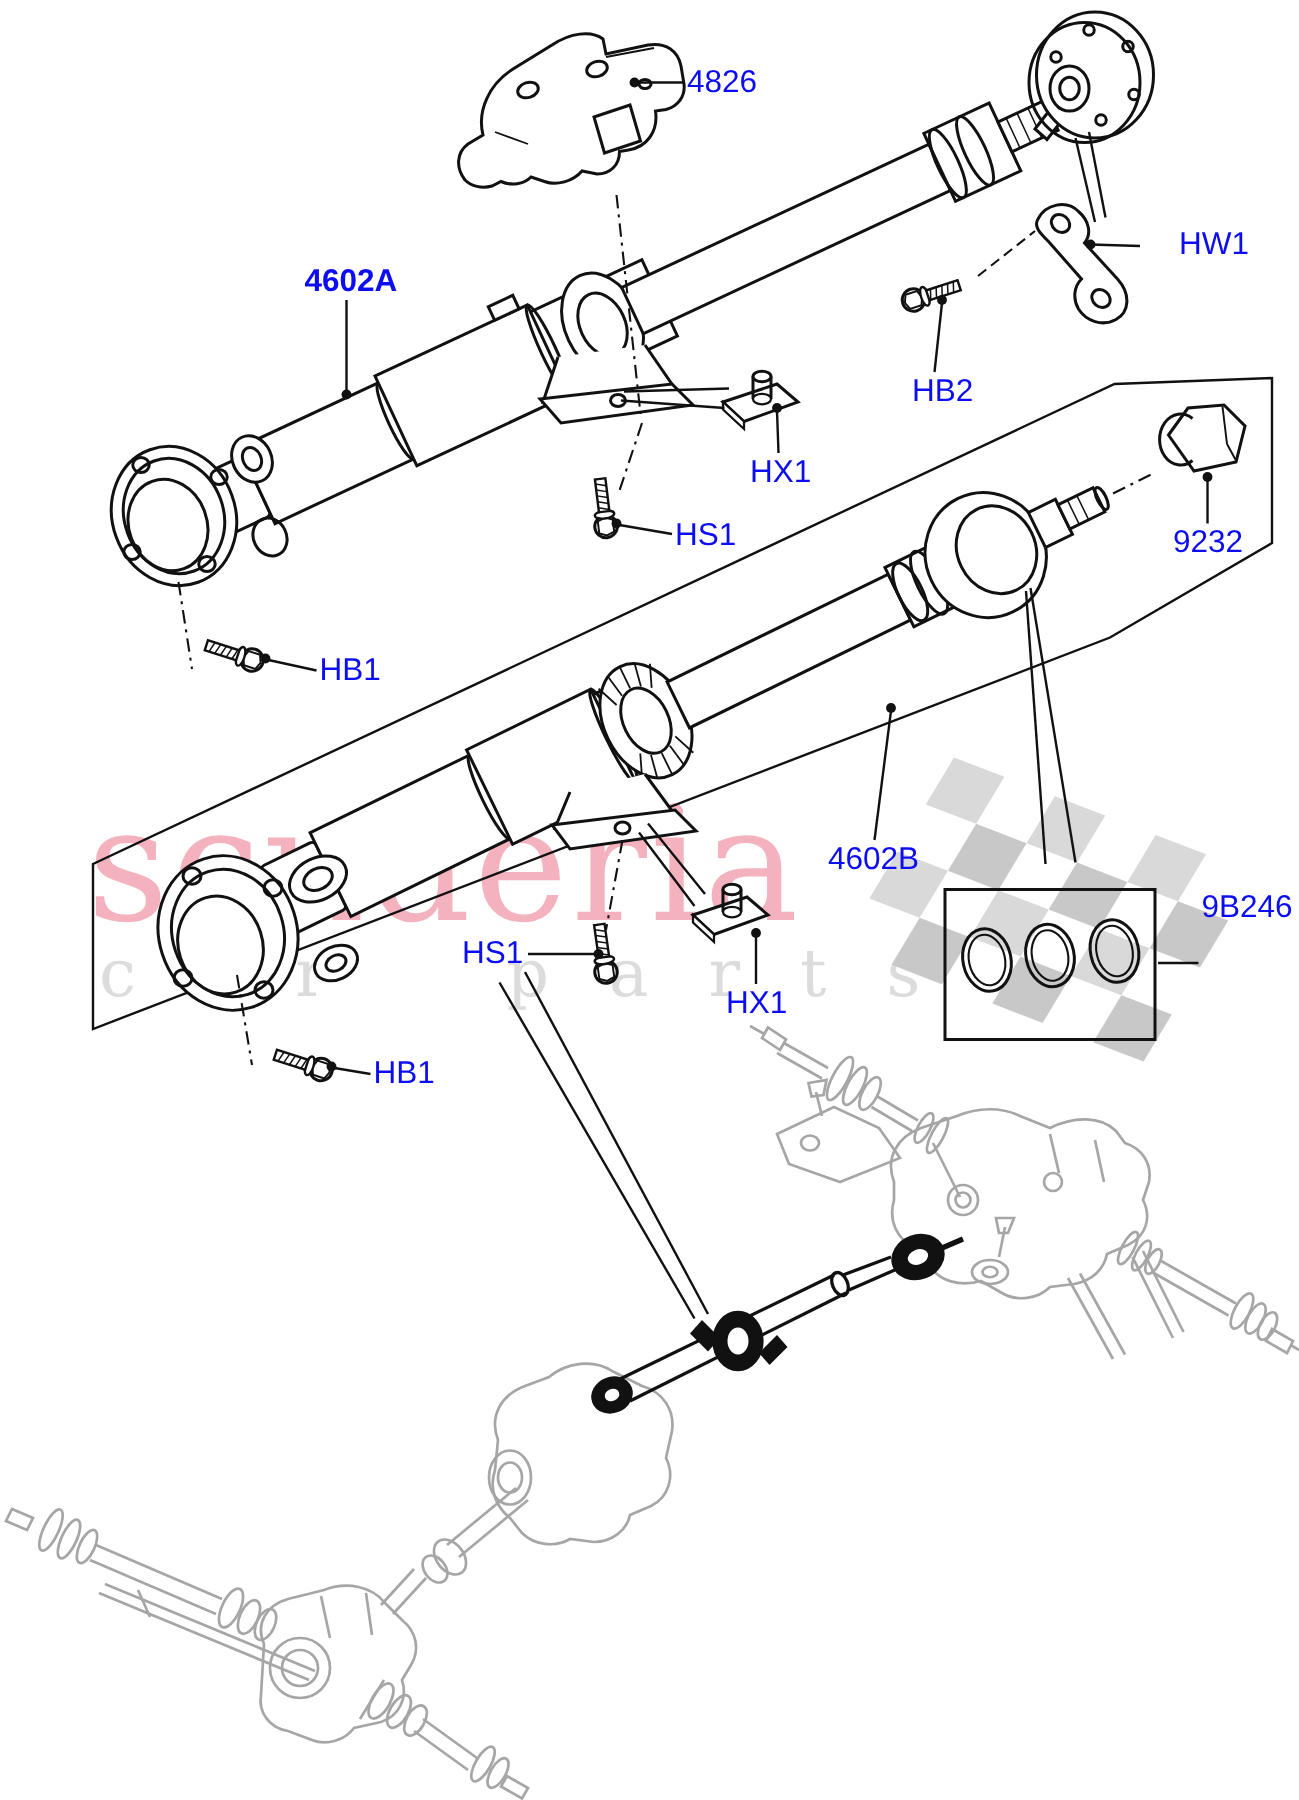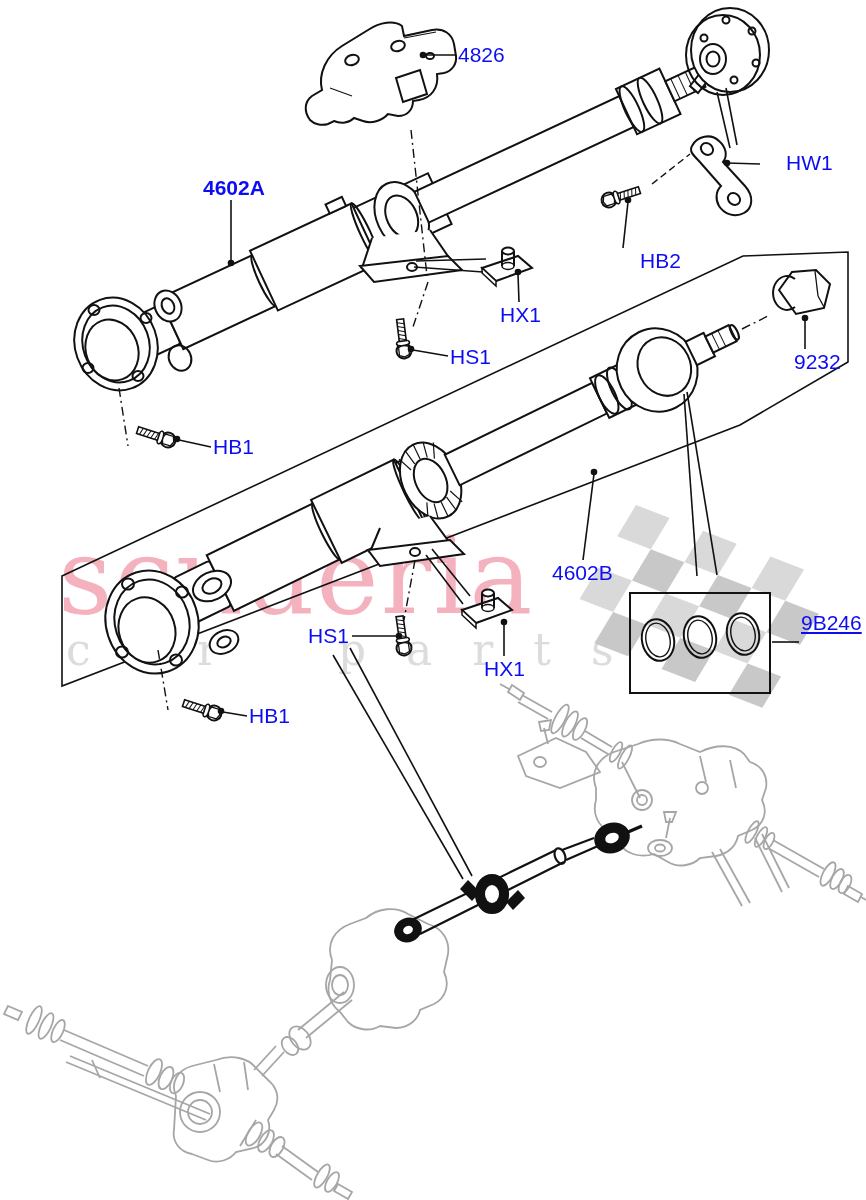--- a/index.html
+++ b/index.html
@@ -388,24 +388,24 @@
         <circle cx="805" cy="318" r="3.3"></circle>
       <circle cx="594" cy="472" r="3.3"></circle>
         <circle cx="399" cy="636" r="3.3"></circle>
       <circle cx="504" cy="622" r="3.3"></circle>
         <circle cx="221" cy="711" r="3.3"></circle>
     </g>
   </svg>
 
   <div class="callout" style="left:458px;top:44px;">4826</div>
   <div class="callout" style="left:786px;top:152px;">HW1</div>
-  <div class="callout" style="left:640px;top:250px;">HB2</div>
+  <div class="callout" style="left:608px;top:250px;">HB2</div>
   <div class="callout" style="left:203px;top:177px;font-weight:bold;">4602A</div>
   <div class="callout" style="left:500px;top:304px;">HX1</div>
   <div class="callout" style="left:450px;top:346px;">HS1</div>
   <div class="callout" style="left:213px;top:436px;">HB1</div>
-  <div class="callout" style="left:782px;top:351px;margin-left:12px;">9232</div>
+  <div class="callout" style="left:782px;top:351px;">9232</div>
   <div class="callout" style="left:552px;top:562px;">4602B</div>
   <div class="callout" style="left:308px;top:625px;">HS1</div>
   <div class="callout" style="left:484px;top:658px;">HX1</div>
   <div class="callout" style="left:249px;top:705px;">HB1</div>
-  <div class="callout" style="left:801px;top:612px;text-decoration:underline;">9B246</div>
+  <div class="callout" style="left:801px;top:594px;">9B246</div>
 </div>
 
 </body></html>

